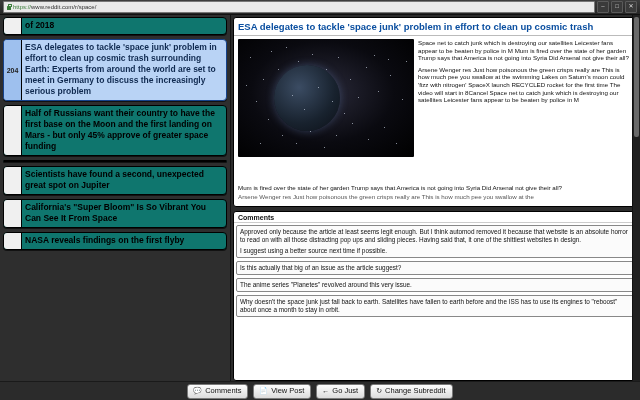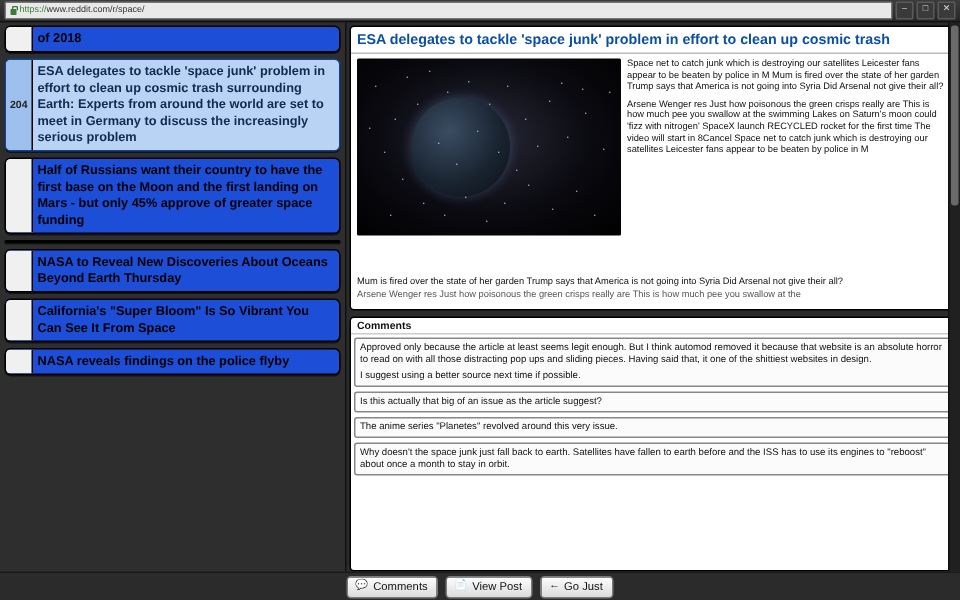--- a/index.html
+++ b/index.html
@@ -106,21 +106,21 @@
     padding: 2px 3px 0 3px;
     box-sizing: border-box;
     position: relative;
   }
   .post {
     display: flex;
     align-items: stretch;
     margin-bottom: 4px;
     border: 1px solid #000;
     border-radius: 4px;
-    background: #1d4ed8;
+    background: #0f766e;
     overflow: hidden;
     box-shadow: 0 1px 0 rgba(0,0,0,.6);
   }
   .post .score {
     width: 17px;
     flex: none;
     background: #f0f0f0;
     border-right: 1px solid #000;
     color: #222;
     font-size: 7px;
@@ -341,34 +341,34 @@
 
       <div class="post">
         <div class="score"></div>
         <div class="title">Half of Russians want their country to have the first base on the Moon and the first landing on Mars - but only 45% approve of greater space funding</div>
       </div>
 
       <div class="post">
         <div class="score"></div>
       </div>
 
-
       <div class="post">
         <div class="score"></div>
-        <div class="title">NASA to Reveal New Discoveries About Oceans Beyond Earth Thursday</div>
-      </div>
+        <div class="title">Scientists have found a second, unexpected great spot on Jupiter</div>
+      </div>
+
 
       <div class="post">
         <div class="score"></div>
         <div class="title">California's "Super Bloom" Is So Vibrant You Can See It From Space</div>
       </div>
 
       <div class="post partial">
         <div class="score"></div>
-        <div class="title">NASA reveals findings on the police flyby</div>
+        <div class="title">NASA reveals findings on the first flyby</div>
       </div>
 
     </div>
 
     <div class="rightpane">
 
       <div class="article">
         <div class="article-head">ESA delegates to tackle 'space junk' problem in effort to clean up cosmic trash</div>
         <div class="article-body">
           <div class="space-img">
@@ -454,15 +454,19 @@
       <span>Comments</span>
     </div>
     <div class="bbtn">
       <span class="gl">📄</span>
       <span>View Post</span>
     </div>
     <div class="bbtn">
       <span class="gl">←</span>
       <span>Go Just</span>
     </div>
+    <div class="bbtn">
+      <span class="gl">↻</span>
+      <span>Change Subreddit</span>
+    </div>
   </div>
 
 </div>
 
 </body></html>

